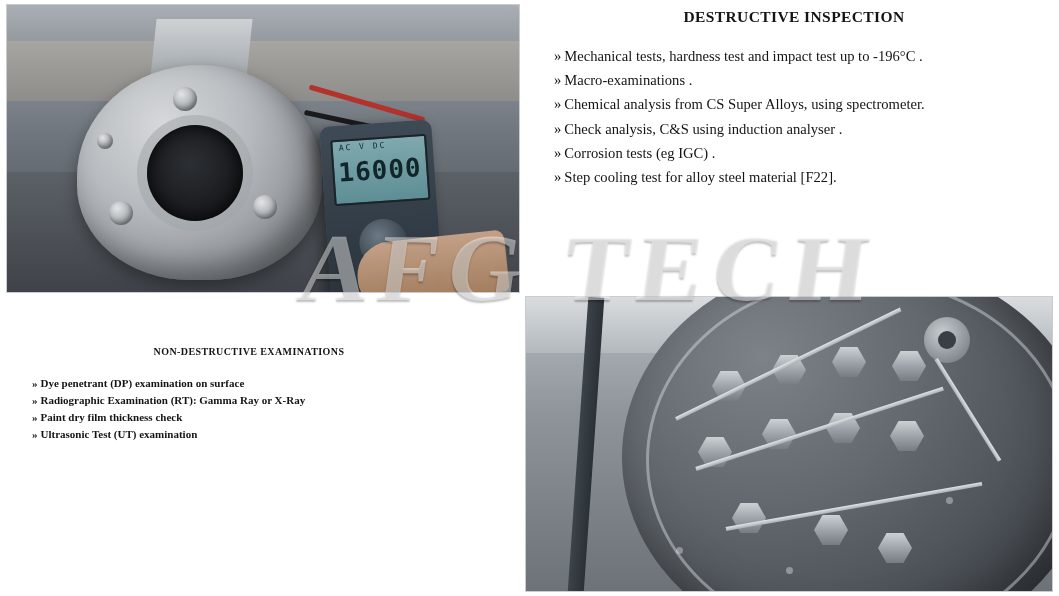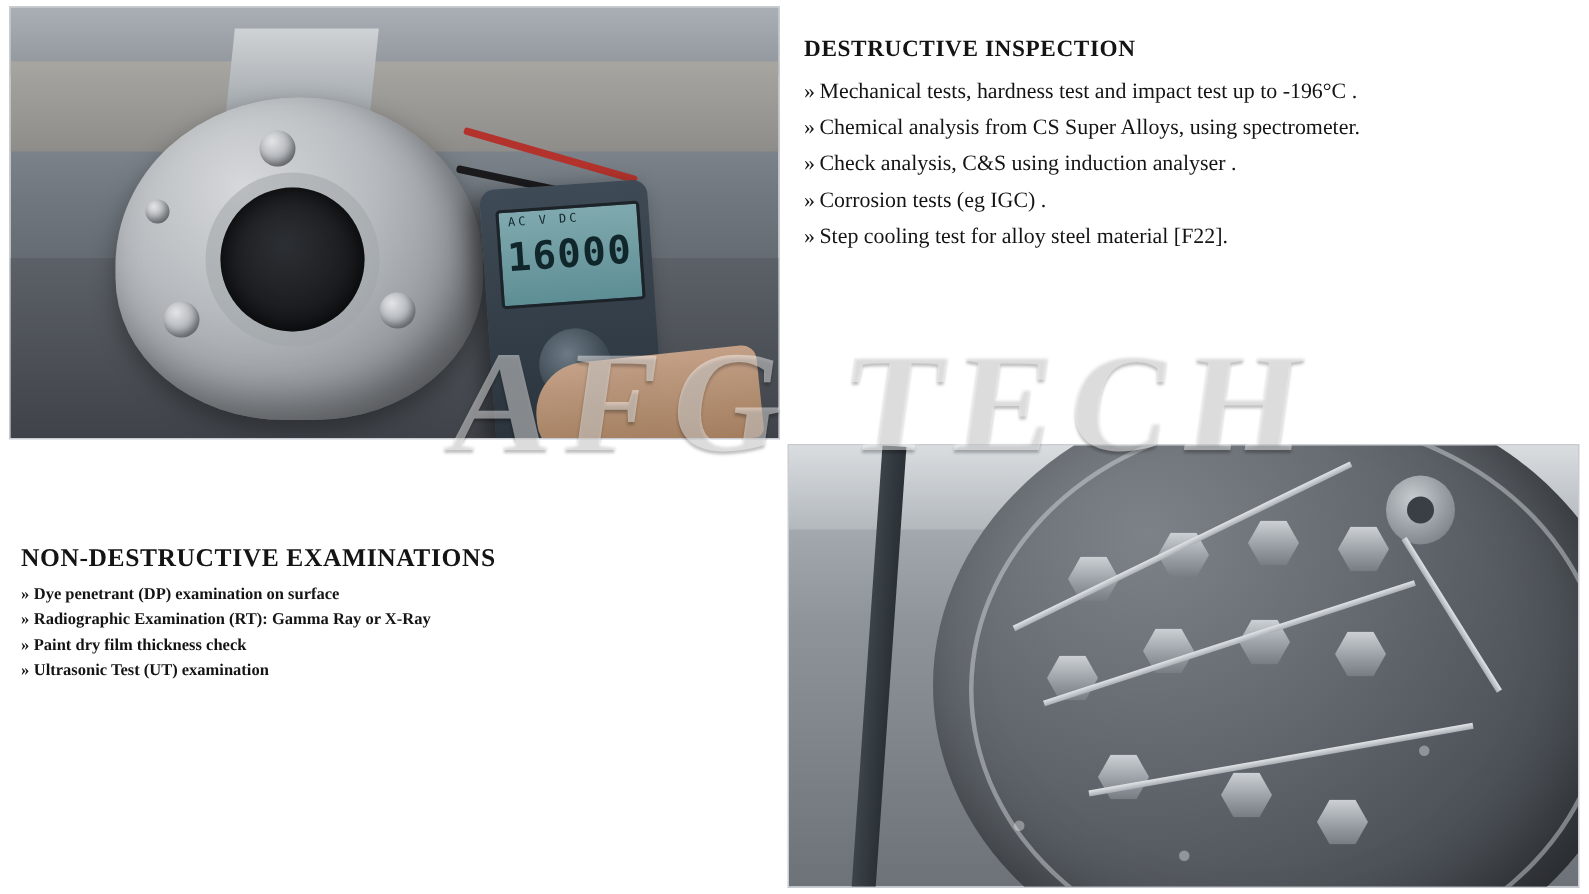--- a/index.html
+++ b/index.html
@@ -228,30 +228,31 @@
     left: 14px;
     top: 346px;
     width: 470px;
   }
   .block-title {
     font-family: "Liberation Serif", serif;
     font-weight: bold;
     font-size: 15.5px;
     letter-spacing: .4px;
     color: #141414;
-    margin: 16px 0 7px 0;
+    margin: 0 0 7px 0;
+    text-align: center;
   }
   .block-title.small {
-    font-size: 17px;
+    font-size: 10px;
     margin-bottom: 6px;
     font-family: Liberation Serif, serif;
   }
   ul.items {
     list-style: none;
-    margin: 0;
+    margin: 18px;
     padding: 0;
   }
   ul.items li {
     font-family: "Liberation Serif", serif;
     font-size: 14.6px;
     line-height: 1.66;
     color: #141414;
     white-space: nowrap;
   }
   ul.items.small li {
@@ -325,20 +326,21 @@
     <div class="spot" style="left:260px; top:270px;"></div>
     <div class="spot" style="left:420px; top:200px;"></div>
   </div>
 
   <div class="watermark">AFG TECH</div>
 
   <div class="textblock" id="destructive-block">
     <div class="block-title">DESTRUCTIVE INSPECTION</div>
     <ul class="items">
       <li><span class="chev">»</span><span>Mechanical tests, hardness test and impact test up to -196°C .</span></li>
+      <li><span class="chev">»</span><span>Macro-examinations .</span></li>
       <li><span class="chev">»</span><span>Chemical analysis from CS Super Alloys, using spectrometer.</span></li>
       <li><span class="chev">»</span><span>Check analysis, C&amp;S using induction analyser .</span></li>
       <li><span class="chev">»</span><span>Corrosion tests (eg IGC) .</span></li>
       <li><span class="chev">»</span><span>Step cooling test for alloy steel material [F22].</span></li>
     </ul>
   </div>
 
   <div class="textblock" id="nondestructive-block">
     <div class="block-title small">NON-DESTRUCTIVE EXAMINATIONS</div>
     <ul class="items small">

